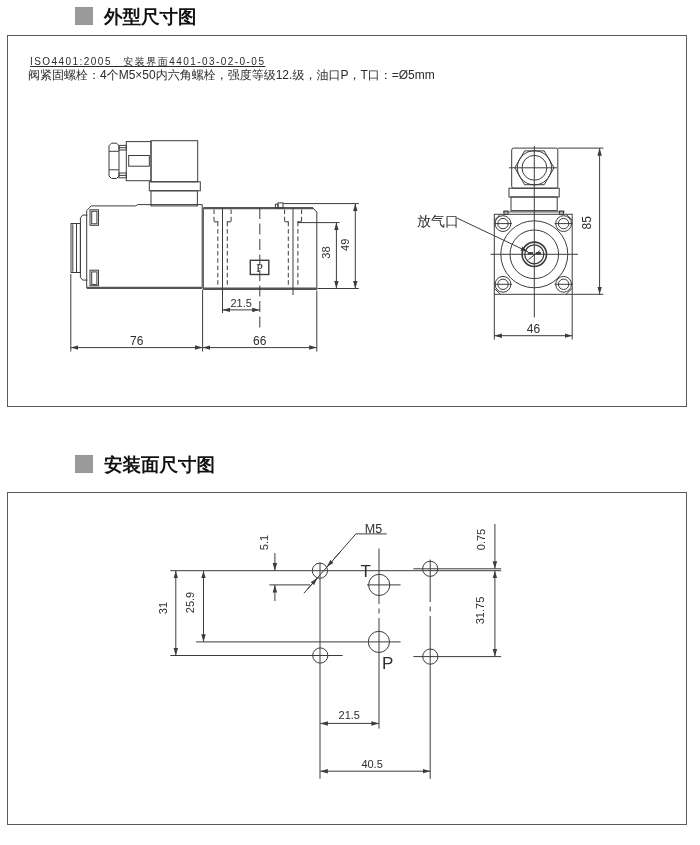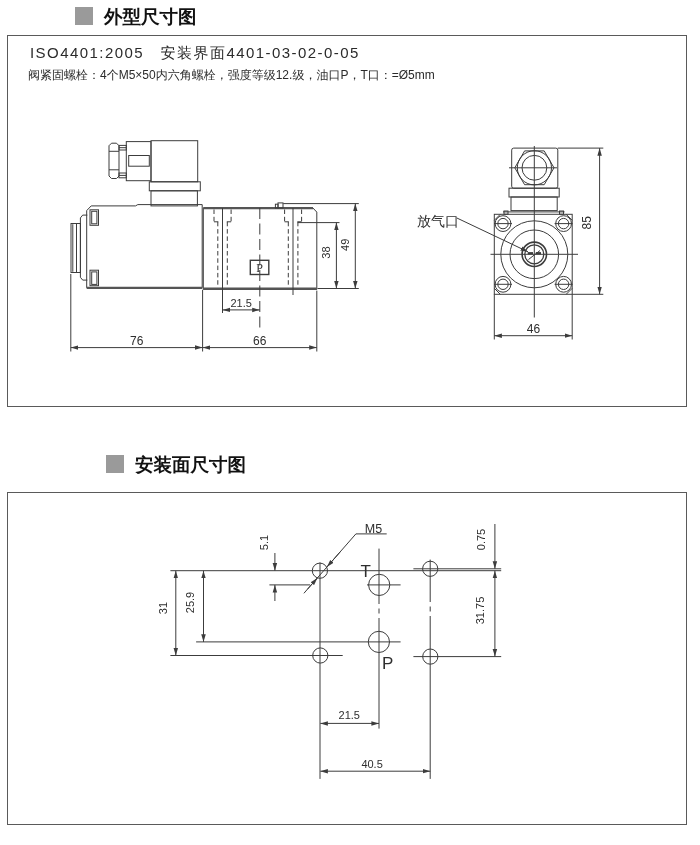--- a/index.html
+++ b/index.html
@@ -7,23 +7,23 @@
 .hdr{position:absolute;left:28px;font-weight:bold;font-size:18.5px;color:#111;white-space:nowrap;padding-left:47px;}
 .sq{display:inline-block;width:18px;height:18px;background:#9a9a9a;vertical-align:-2px;margin-right:11px;}
 .box{position:absolute;border:1px solid #5a5a5a;background:#fff;}
 .t1{position:absolute;left:30px;color:#2b2b2b;white-space:nowrap;}
 svg{position:absolute;left:0;top:0;}
 </style>
 </head>
 <body>
 <div class="hdr" style="top:4px;"><span class="sq"></span>外型尺寸图</div>
 <div class="box" style="left:7px;top:35px;width:678px;height:370px;"></div>
-<div class="t1" style="top:44px;font-size:15px;letter-spacing:1.45px;">ISO4401:2005 安装界面4401-03-02-0-05</div>
+<div class="t1" style="top:55px;font-size:10px;letter-spacing:1.45px;text-decoration:underline;">ISO4401:2005 安装界面4401-03-02-0-05</div>
 <div class="t1" style="top:67px;left:28px;font-size:12px;letter-spacing:0px;">阀紧固螺栓：4个M5×50内六角螺栓，强度等级12.级，油口P，T口：=Ø5mm</div>
-<div class="hdr" style="top:452px;margin-left:31px;"><span class="sq"></span>安装面尺寸图</div>
+<div class="hdr" style="top:452px;"><span class="sq"></span>安装面尺寸图</div>
 <div class="box" style="left:7px;top:492px;width:678px;height:331px;"></div>
 <svg width="700" height="845" viewBox="0 0 700 845">
 <defs>
 <marker id="ar" viewBox="0 0 8 7" refX="7.6" refY="3.5" markerWidth="8" markerHeight="7" markerUnits="userSpaceOnUse" orient="auto-start-reverse">
 <path d="M0,1.25 L7.6,3.5 L0,5.75 z" fill="#3c3c3c"></path>
 </marker>
 </defs>
 <g stroke="#3c3c3c" stroke-width="1" fill="none">
 
 <rect x="71" y="223.5" width="5.5" height="49"></rect>

